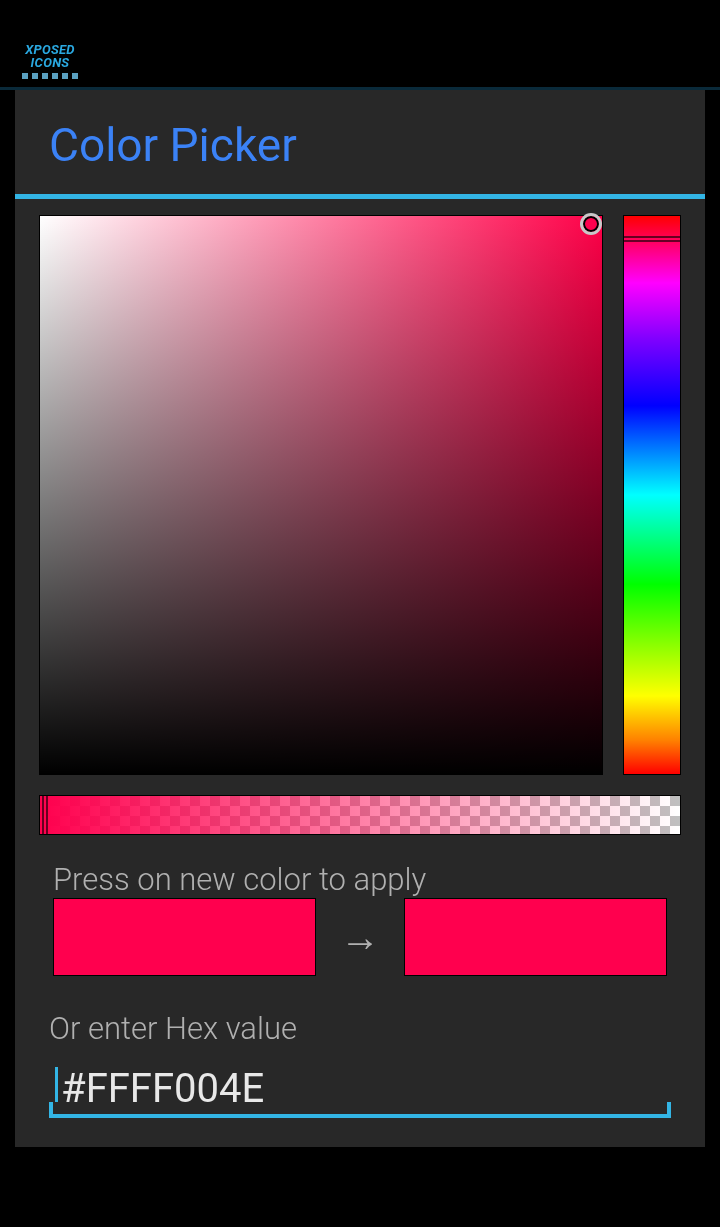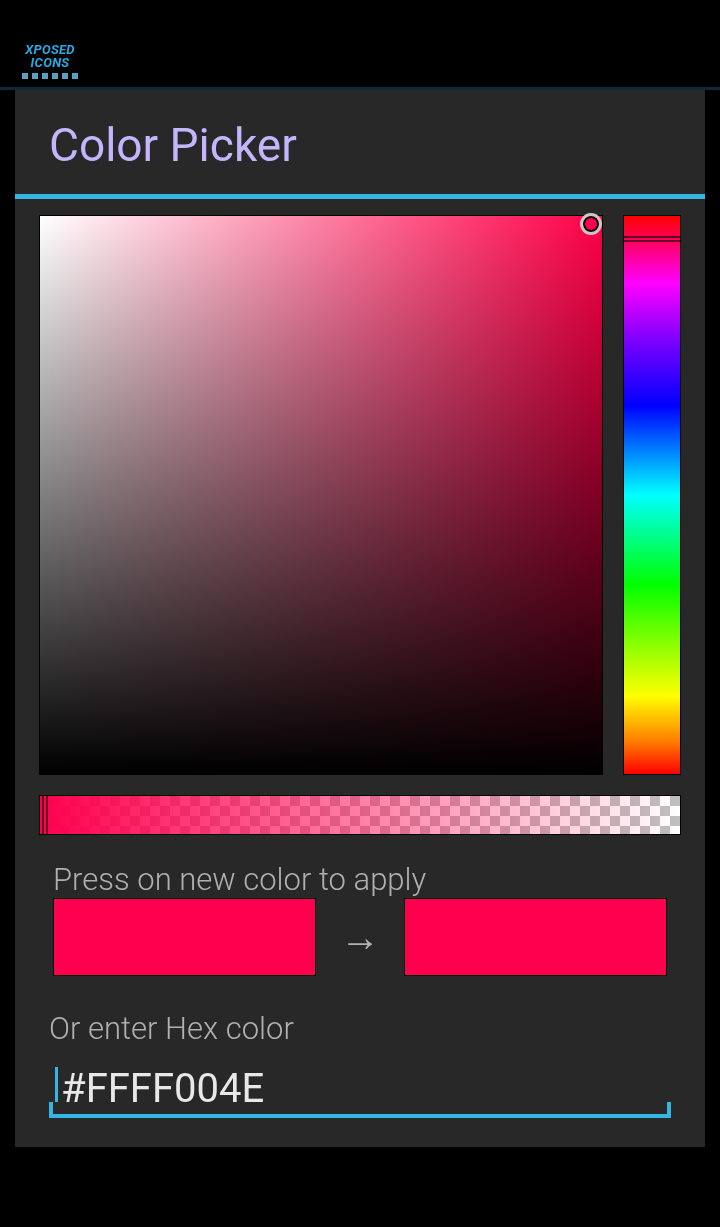--- a/index.html
+++ b/index.html
@@ -65,21 +65,21 @@
     right: 15px;
     bottom: 80px;
     background: #282828;
     display: flex;
     flex-direction: column;
   }
   .dialog-title-wrap {
     padding: 28px 34px 22px;
   }
   .dialog-title {
-    color: #c4b5fd;
+    color: #3b82f6;
     font-size: 46px;
     font-weight: 400;
   }
   .dialog-divider {
     height: 5px;
     background: #33b5e5;
     margin: 0;
   }
 
   .picker-area {
@@ -267,19 +267,19 @@
     </div>
 
     <div class="apply-label">Press on new color to apply</div>
 
     <div class="swatch-row">
       <div class="swatch" style="background:#ff004e"></div>
       <div class="arrow">→</div>
       <div class="swatch" style="background:#ff004e"></div>
     </div>
 
-    <div class="hex-label">Or enter Hex color</div>
+    <div class="hex-label">Or enter Hex value</div>
     <div class="hex-input-wrap">
       <div class="caret"></div>
       <input class="hex-input" value="#FFFF004E" style="">
     </div>
   </div>
 </div>
 
 </body></html>

